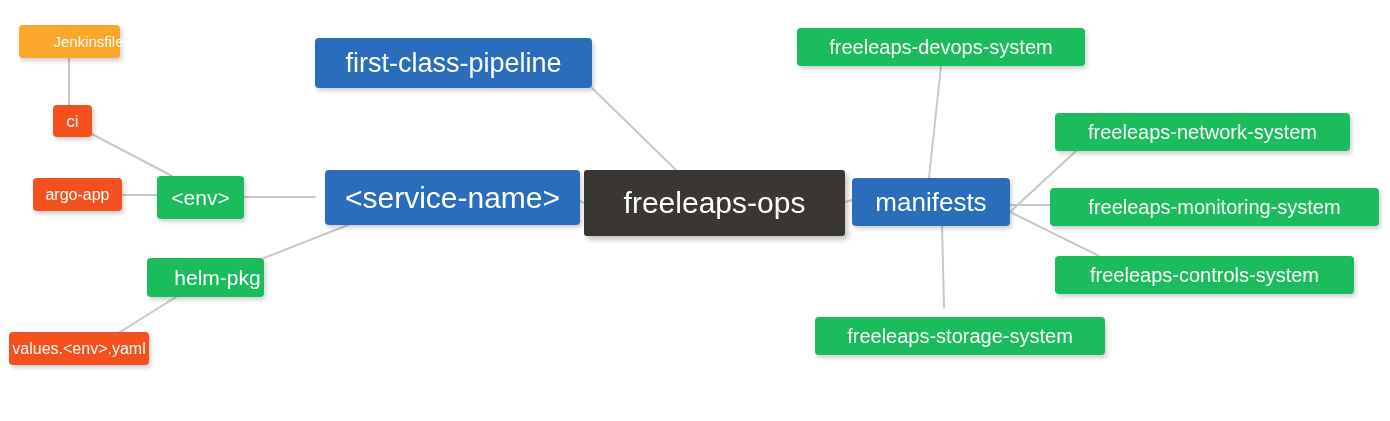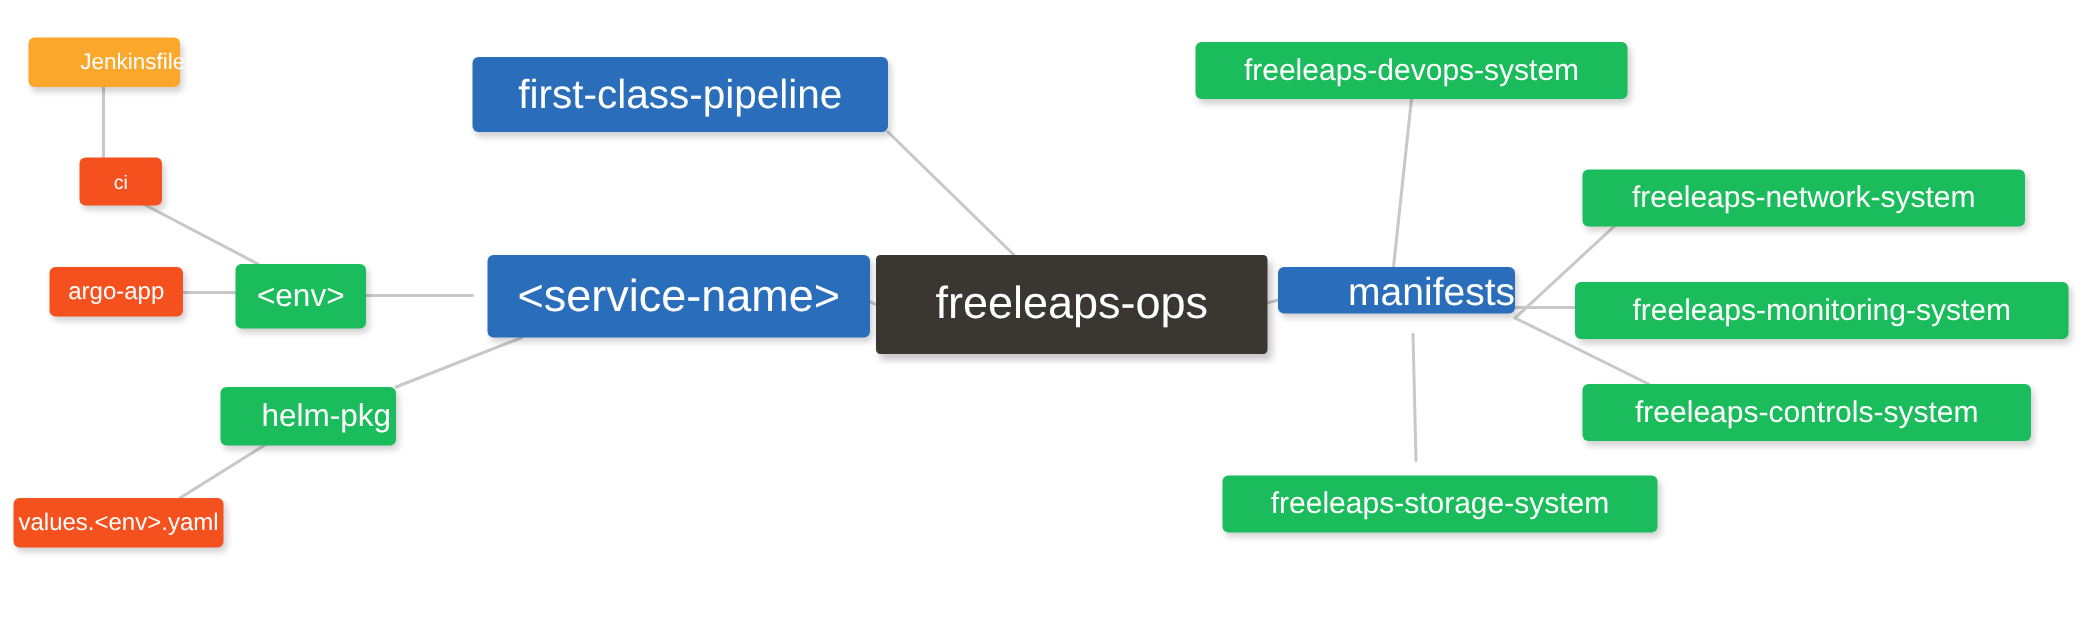--- a/index.html
+++ b/index.html
@@ -72,30 +72,30 @@
   <div id="node-layer">
       <div class="node root" style="left: 584px; top: 170px; width: 261px; height: 66px; font-size: 30px; text-align: right;">
         <span>freeleaps-ops</span>
       </div>
       <div class="node blue" style="left: 315px; top: 170px; width: 255px; height: 55px; font-size: 30px; margin-left: 10px;">
         <span>&lt;service-name&gt;</span>
       </div>
       <div class="node blue" style="left: 315px; top: 38px; width: 277px; height: 50px; font-size: 27px;">
         <span>first-class-pipeline</span>
       </div>
-      <div class="node blue" style="left: 852px; top: 178px; width: 158px; height: 31px; font-size: 26px; justify-content: flex-end;">
+      <div class="node blue" style="left: 852px; top: 178px; width: 158px; height: 48px; font-size: 26px;">
         <span>manifests</span>
       </div>
       <div class="node green" style="left: 157px; top: 176px; width: 87px; height: 43px; font-size: 21px;">
         <span>&lt;env&gt;</span>
       </div>
       <div class="node green" style="left: 147px; top: 258px; width: 117px; height: 39px; font-size: 21px; padding-left: 24px;">
         <span>helm-pkg</span>
       </div>
-      <div class="node red" style="left: 53px; top: 105px; width: 55px; height: 32px; font-size: 13px; align-items: center;">
+      <div class="node red" style="left: 53px; top: 105px; width: 39px; height: 32px; font-size: 17px; align-items: center;">
         <span>ci</span>
       </div>
       <div class="node red" style="left: 33px; top: 178px; width: 89px; height: 33px; font-size: 16px;">
         <span>argo-app</span>
       </div>
       <div class="node red" style="left: 9px; top: 332px; width: 140px; height: 33px; font-size: 16px;">
         <span>values.&lt;env&gt;.yaml</span>
       </div>
       <div class="node orange" style="left: 19px; top: 25px; width: 101px; height: 33px; font-size: 15px; padding-left: 38px;">
         <span>Jenkinsfile</span>

